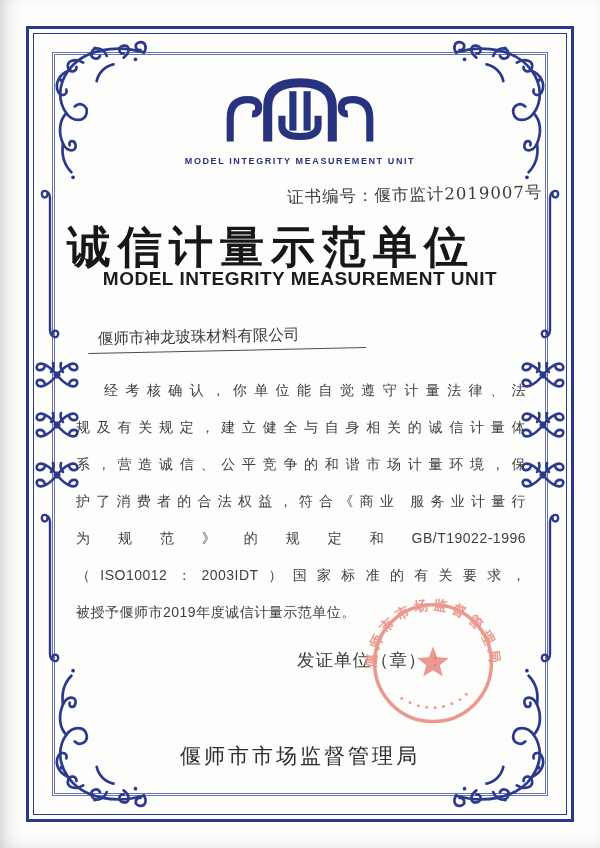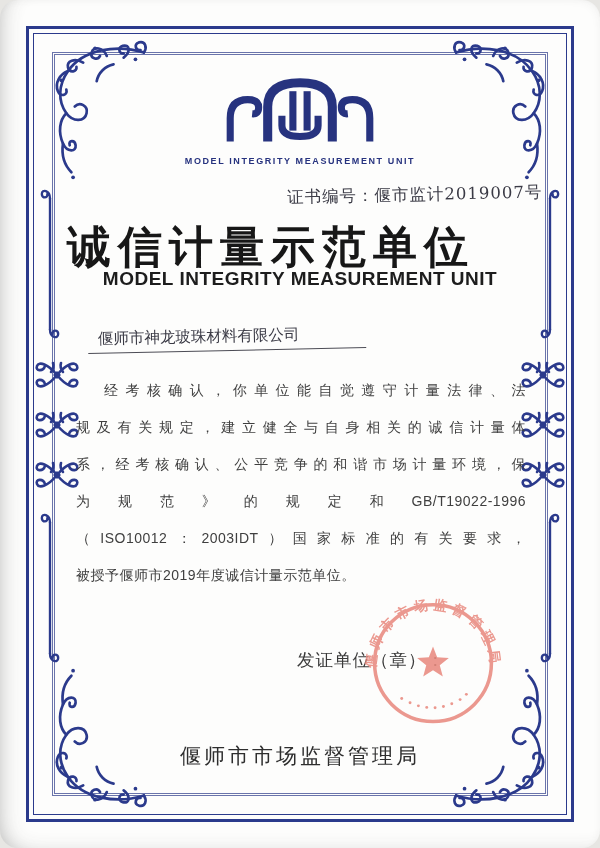--- a/index.html
+++ b/index.html
@@ -1,21 +1,20 @@
 <!DOCTYPE html>
 <html><head>
 <meta charset="utf-8">
 <style>
   html,body{margin:0;padding:0;background:#e7e6e3;}
   .paper{
     position:relative;width:600px;height:848px;margin:0 auto;
     background:#fdfdfc;overflow:hidden;
     font-family:"Liberation Sans",sans-serif;
     box-shadow:inset 14px -6px 24px -18px rgba(60,60,60,.45), inset -4px 4px 14px -12px rgba(60,60,60,.25);
-    border-radius:18px;
   }
   
   .frame-outer{position:absolute;inset:26px;border:3px solid #2b3a8c;pointer-events:none;}
   .frame-mid{position:absolute;inset:33px;border:1px solid #2b3a8c;pointer-events:none;}
   .frame-inner{position:absolute;inset:52px;border:3px double #6a74ab;pointer-events:none;}
   .corner{position:absolute;width:118px;height:146px;}
   .corner.tl{left:36px;top:36px;}
   .corner.tr{right:36px;top:36px;transform:scaleX(-1);}
   .corner.bl{left:36px;bottom:36px;transform:scaleY(-1);}
   .corner.br{right:36px;bottom:36px;transform:scale(-1,-1);}
@@ -173,21 +172,22 @@
   </div>
 
   <h1 class="title-cn">诚信计量示范单位</h1>
   <h2 class="title-en">MODEL INTEGRITY MEASUREMENT UNIT</h2>
 
   <div class="company handwrite">偃师市神龙玻珠材料有限公司</div>
 
   <div class="body-text">
     <div class="body-line first">经考核确认，你单位能自觉遵守计量法律、法</div>
     <div class="body-line">规及有关规定，建立健全与自身相关的诚信计量体</div>
-    <div class="body-line">系，经考核确认、公平竞争的和谐市场计量环境，保</div>
+    <div class="body-line">系，营造诚信、公平竞争的和谐市场计量环境，保</div>
+    <div class="body-line">护了消费者的合法权益，符合《商业 服务业计量行</div>
     <div class="body-line">为规范》的规定和GB/T19022-1996</div>
     <div class="body-line">（ISO10012：2003IDT）国家标准的有关要求，</div>
     <div class="body-line last">被授予偃师市2019年度诚信计量示范单位。</div>
   </div>
 
   <div class="issuer-label">发证单位（章）：</div>
 
   <svg class="seal" viewBox="0 0 140 140">
     <circle cx="70" cy="72" r="56" fill="none" stroke="#e98b80" stroke-width="3.4"></circle>
     <polygon points="70,56 74,66.5 85.2,67.1 76.5,74.1 79.4,84.9 70,78.8 60.6,84.9 63.5,74.1 54.8,67.1 66,66.5" fill="#e98b80"></polygon>

